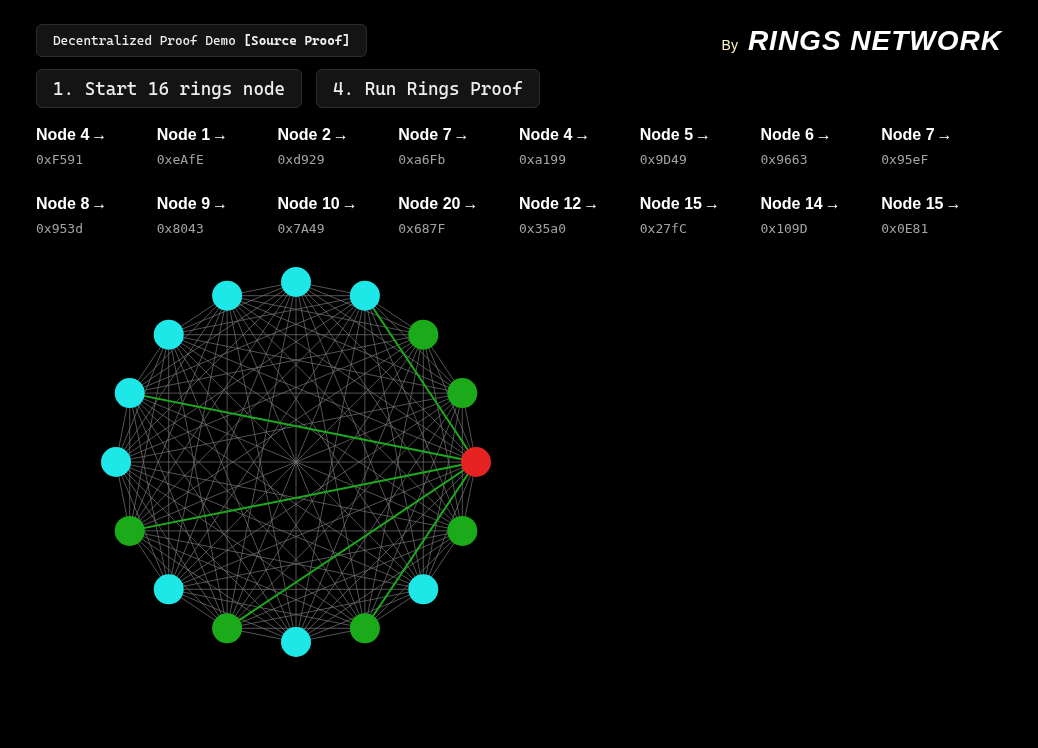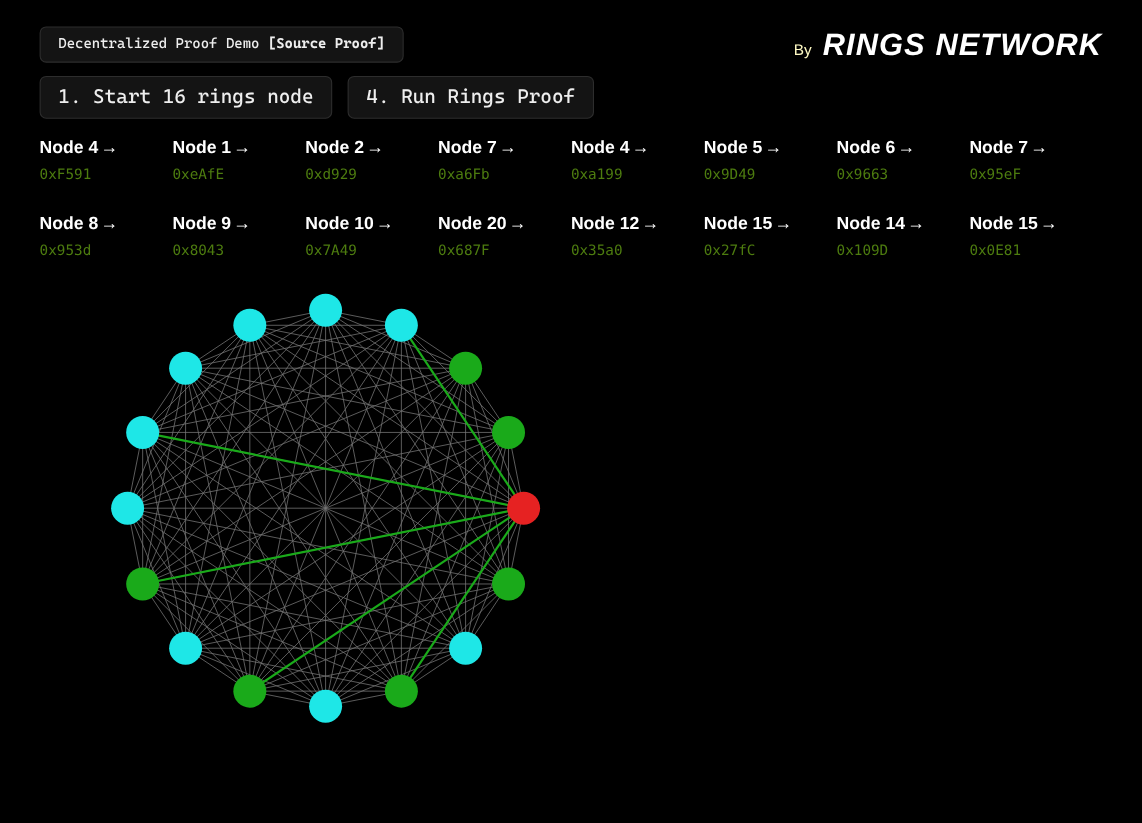--- a/index.html
+++ b/index.html
@@ -72,21 +72,21 @@
     font-size: 16px;
     color: #fff;
     margin-bottom: 8px;
     cursor: pointer;
     display: inline-flex;
     align-items: center;
     gap: 2px;
   }
   .node-addr {
     font-size: 13px;
-    color: #4d7c0f;
+    color: #a3a3a3;
     font-family: ui-monospace, Menlo, Consolas, monospace;
   }
   .arrow { font-weight: 700; }
   .graph-wrap {
     padding-left: 60px;
   }
   svg { display: block; }
 </style>
 </head>
 <body>

